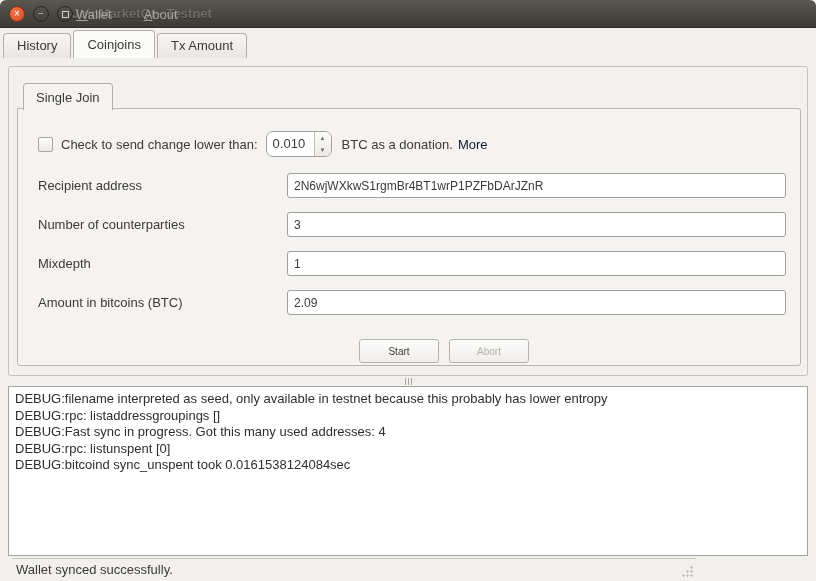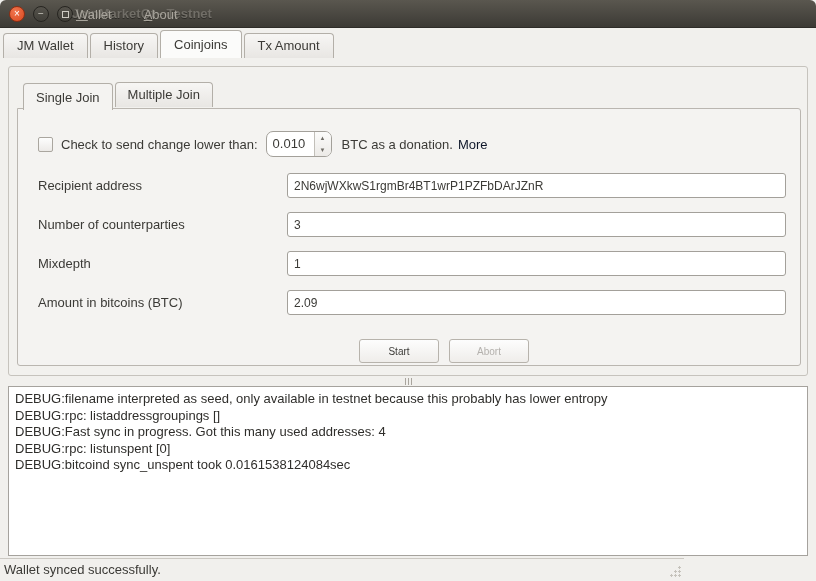--- a/index.html
+++ b/index.html
@@ -50,21 +50,21 @@
     padding-top:6px; padding-bottom:6px;
     position:relative; z-index:2;
   }
 
   
   .groupbox {
     position:absolute; left:8px; top:66px; width:800px; height:310px;
     border:1px solid #c6c3bd; border-radius:3px;
     background:#f2f1ee;
   }
-  .subtab-bar { position:absolute; left:14px; top:15px; display:flex; align-items:flex-start; z-index:2; }
+  .subtab-bar { position:absolute; left:14px; top:15px; display:flex; align-items:flex-end; z-index:2;flex-direction:column; }
   .subtab {
     padding:4px 12px 5px 12px;
     border:1px solid #b3afa8; border-bottom:none;
     border-radius:4px 4px 0 0;
     background: linear-gradient(#f7f6f4, #e8e6e3);
     margin-right:2px; cursor:pointer;
   }
   .subtab.active { background:#f4f3f1; padding-top:6px; position:relative; top:1px; }
   .subtab-panel {
     position:absolute; left:8px; top:41px; width:784px; height:258px;
@@ -115,21 +115,21 @@
   
   .logbox {
     position:absolute; left:8px; top:386px; width:800px; height:170px;
     background:#fff; border:1px solid #a5a29d;
     padding:4px 6px; overflow:hidden;
     color:#2f2e2b; line-height:16.5px;
   }
 
   
   .statusbar {
-    position:absolute; left:0; top:558px; width:684px; height:23px;
+    position:absolute; left:12px; top:558px; width:684px; height:23px;
     background:#f1f0ed; border-top:1px solid #cbc8c2;
     line-height:22px; padding-left:4px;
   }
   .size-grip {
     position:absolute; right:3px; bottom:3px; width:12px; height:12px;
     background:
       radial-gradient(circle at 10.5px 1.5px, #c5c2bb 1px, transparent 1.2px),
       radial-gradient(circle at 10.5px 5.5px, #c5c2bb 1px, transparent 1.2px),
       radial-gradient(circle at 6.5px 5.5px, #c5c2bb 1px, transparent 1.2px),
       radial-gradient(circle at 10.5px 9.5px, #c5c2bb 1px, transparent 1.2px),
@@ -151,30 +151,28 @@
   </div>
   <div class="title-stack">
     <span class="overlay-title">JoinMarketQt - Testnet</span>
     <span class="overlay-menu">
       <span class="menu-word">Wallet</span><span class="menu-word">About</span>
     </span>
   </div>
 </div>
 
 <div class="main-tabs">
-  <div class="tab">JM Wallet</div>
   <div class="tab">History</div>
   <div class="tab active">Coinjoins</div>
   <div class="tab">Tx Amount</div>
 </div>
 
 <div class="groupbox">
   <div class="subtab-bar">
     <div class="subtab active">Single Join</div>
-    <div class="subtab">Multiple Join</div>
   </div>
 
   <div class="subtab-panel">
 
     <div class="donation-row">
       <div class="checkbox"></div>
       <span class="donation-label">Check to send change lower than:</span>
       <div class="spinbox">
         <div class="spin-value">0.010</div>
         <div class="spin-btns">

